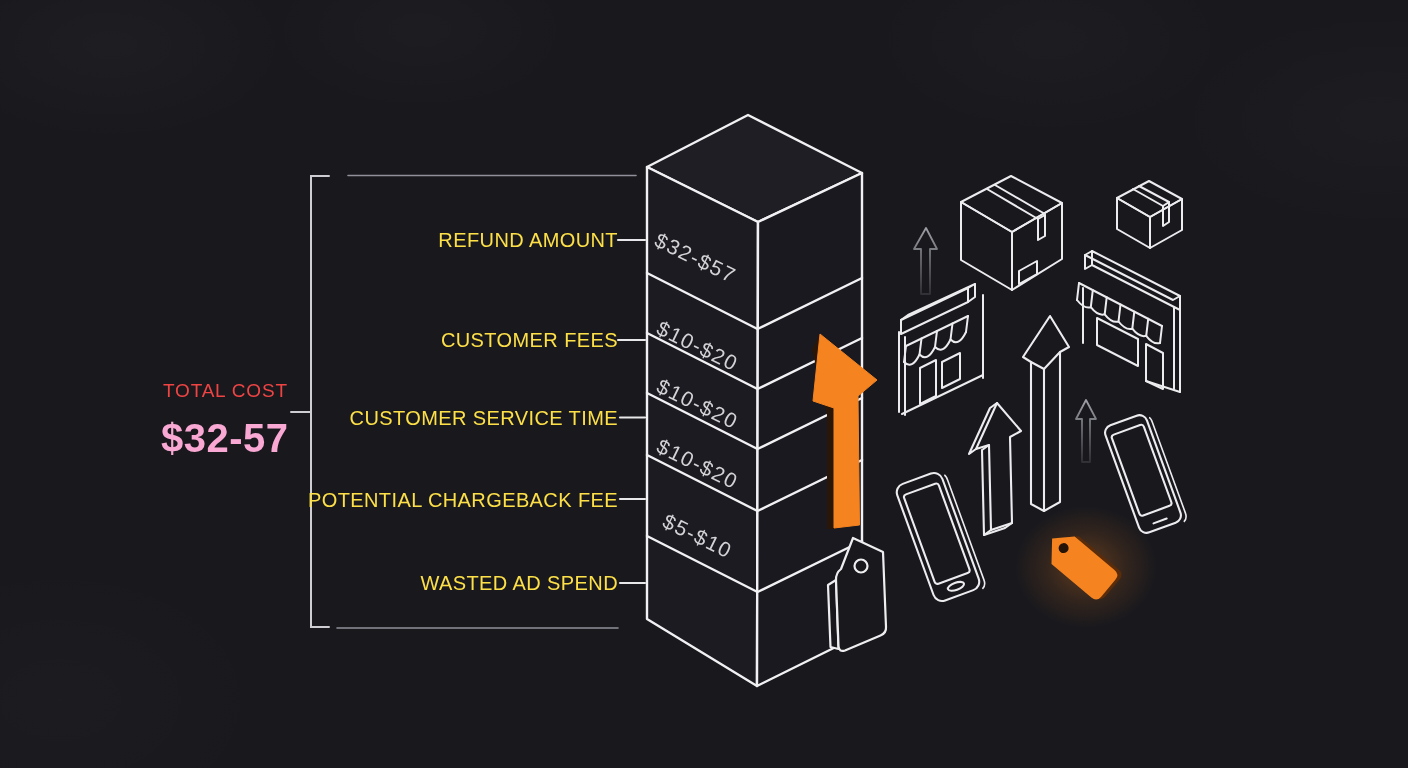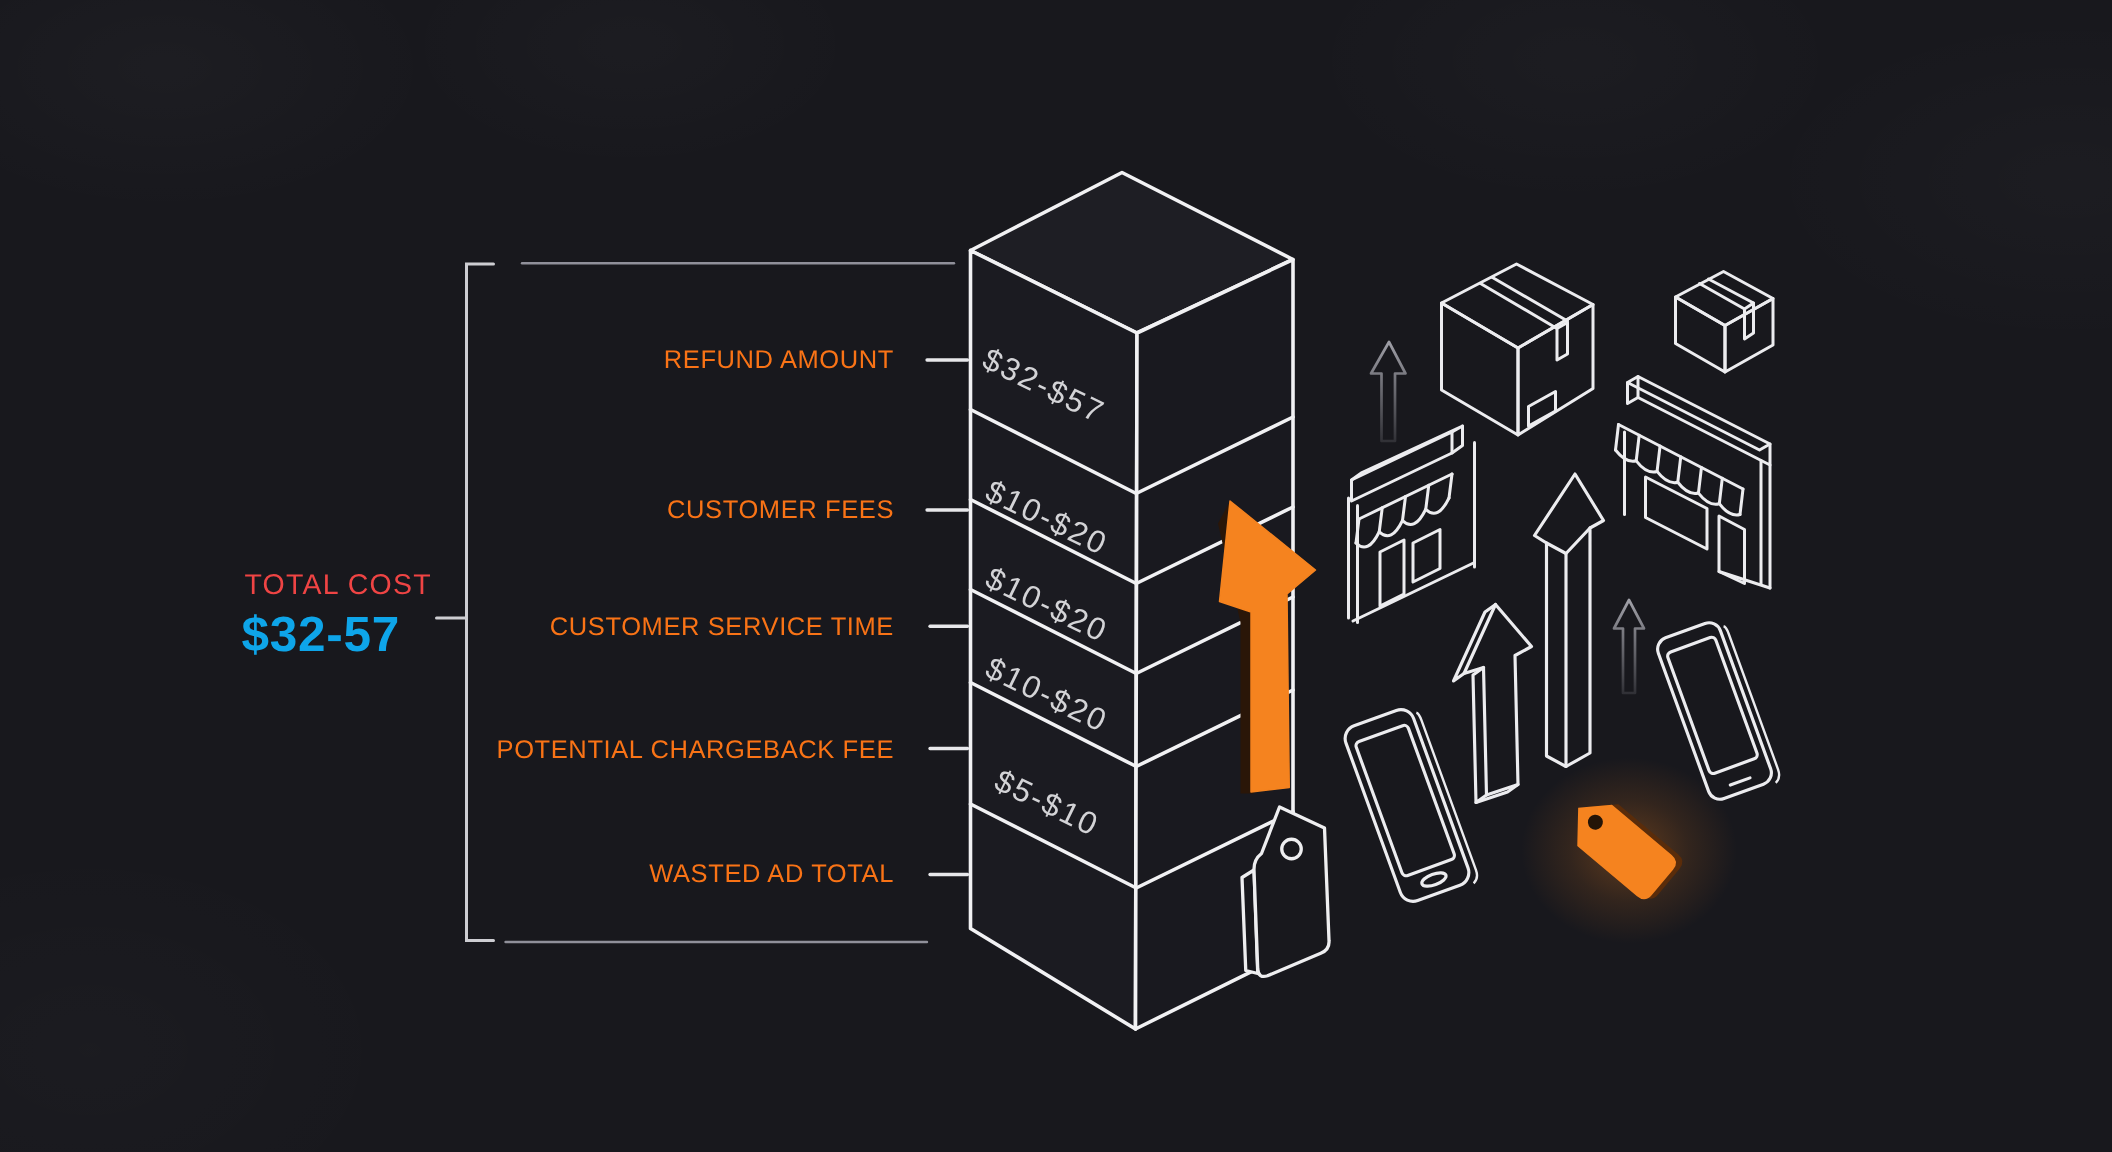--- a/index.html
+++ b/index.html
@@ -10,35 +10,35 @@
       radial-gradient(220px 120px at 420px 30px, rgba(255,255,255,0.02), transparent 70%),
       radial-gradient(260px 140px at 1050px 40px, rgba(255,255,255,0.02), transparent 70%),
       radial-gradient(300px 160px at 1380px 120px, rgba(255,255,255,0.018), transparent 70%),
       radial-gradient(300px 200px at 60px 700px, rgba(255,255,255,0.015), transparent 70%),
       #18181d;
     font-family:"Liberation Sans", sans-serif;
   }
   .stage{position:absolute;inset:0;}
   svg.art{position:absolute;left:0;top:0;}
   .seg-label{
-    position:absolute;right:812px;height:22px;line-height:22px;
-    font-size:17px;letter-spacing:0.4px;color:#f97316;white-space:nowrap;
+    position:absolute;right:790px;height:22px;line-height:22px;
+    font-size:20px;letter-spacing:0.4px;color:#fde047;white-space:nowrap;
   }
   .seg-value{
     position:absolute;font-size:21px;letter-spacing:1.5px;color:#d3d3d6;
     white-space:nowrap;line-height:1;
     transform:rotate(26deg);transform-origin:0 0;
   }
   .total-label{
     position:absolute;left:163px;top:380px;font-size:19px;letter-spacing:0.8px;
     color:#ef4444;white-space:nowrap;
   }
   .total-value{
-    position:absolute;left:161px;top:404px;font-size:33px;font-weight:700;
-    letter-spacing:0.5px;color:#0ea5e9;white-space:nowrap;
+    position:absolute;left:161px;top:416px;font-size:40px;font-weight:700;
+    letter-spacing:0.5px;color:#f9a8d4;white-space:nowrap;
   }
 </style>
 </head>
 <body>
 
 <div class="stage">
 
 <svg class="art" width="1408" height="768" viewBox="0 0 1408 768">
   <defs>
     <linearGradient id="fade1" gradientUnits="userSpaceOnUse" x1="0" y1="225" x2="0" y2="305">
@@ -187,21 +187,21 @@
   </g>
 </svg>
 
 <div class="total-label">TOTAL COST</div>
 <div class="total-value">$32-57</div>
 
 <div class="seg-label" style="top:229px">REFUND AMOUNT</div>
 <div class="seg-label" style="top:329px">CUSTOMER FEES</div>
 <div class="seg-label" style="top:489px">POTENTIAL CHARGEBACK FEE</div>
 <div class="seg-label" style="top:407px">CUSTOMER SERVICE TIME</div>
-<div class="seg-label" style="top:572px">WASTED AD TOTAL</div>
+<div class="seg-label" style="top:572px">WASTED AD SPEND</div>
 
 <div class="seg-value" style="left:661px;top:229px">$32-$57</div>
 <div class="seg-value" style="left:663px;top:317px">$10-$20</div>
 <div class="seg-value" style="left:663px;top:375px">$10-$20</div>
 <div class="seg-value" style="left:663px;top:435px">$10-$20</div>
 <div class="seg-value" style="left:669px;top:510px">$5-$10</div>
 
 </div>
 
 </body></html>

